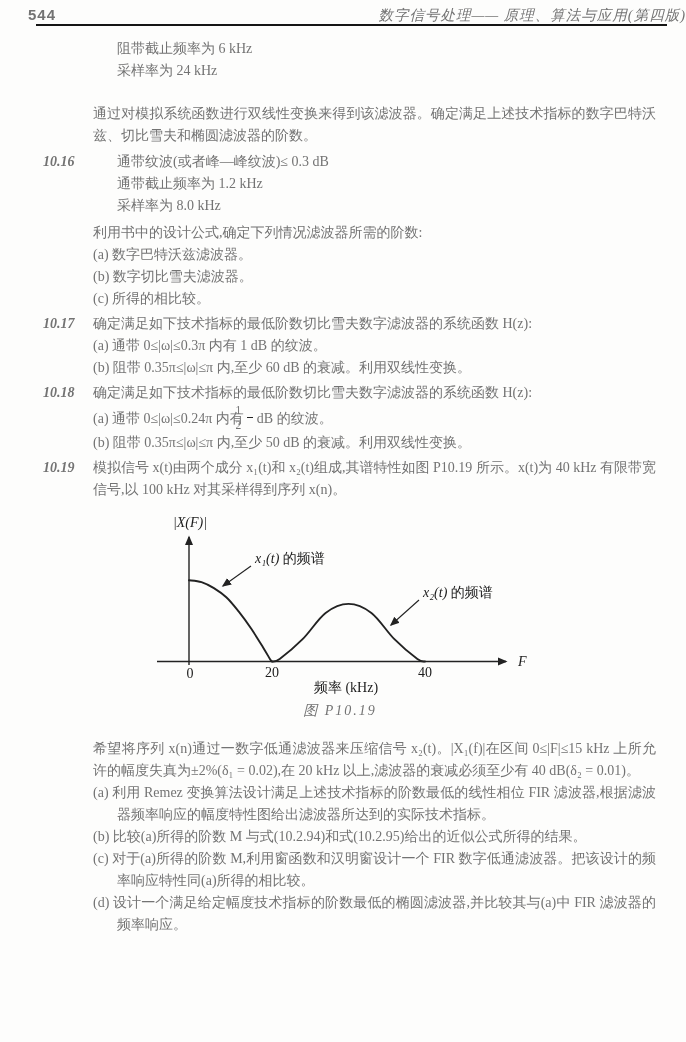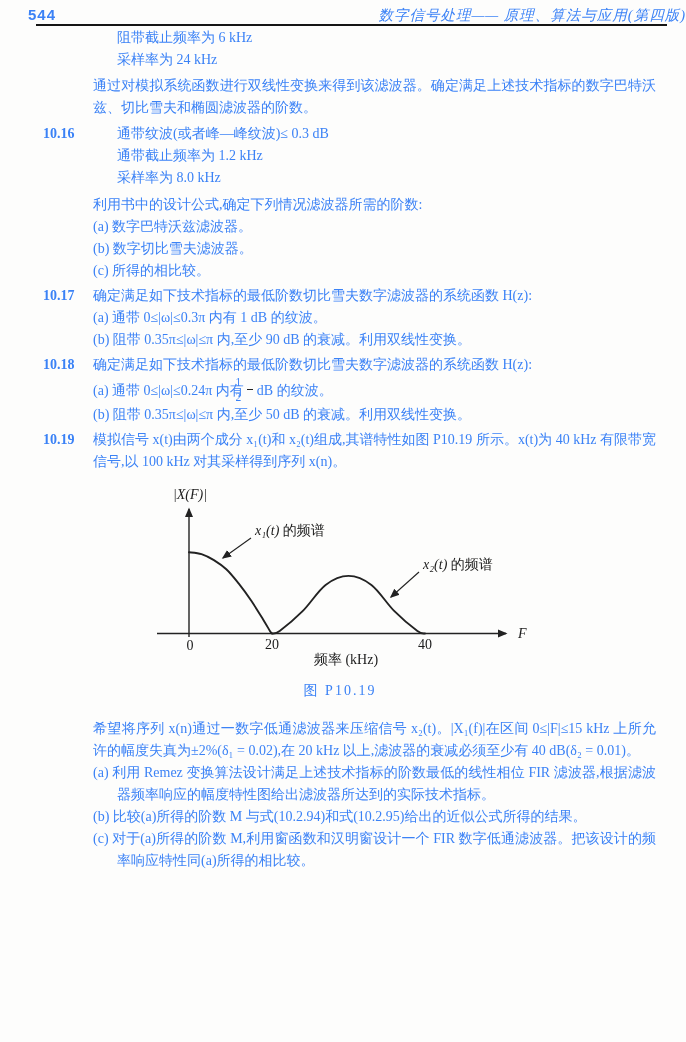--- a/index.html
+++ b/index.html
@@ -1,51 +1,51 @@
 <!DOCTYPE html>
 <html><head>
 <meta charset="utf-8">
 <style>
   html,body{margin:0;padding:0;background:#ffffff;}
   .page{
     position:relative;width:686px;height:1042px;background:#fdfdfc;
     font-family:"Liberation Serif","DejaVu Serif",serif;
-    color:#3b82f6;font-size:14px;line-height:22px;overflow:hidden;
+    color:#737373;font-size:14px;line-height:22px;overflow:hidden;
   }
   
   .hdr-pagenum{
     position:absolute;left:28px;top:4px;
     font-family:"Liberation Sans","DejaVu Sans",sans-serif;
     font-weight:bold;font-size:15px;letter-spacing:1px;
   }
   .hdr-title{
     position:absolute;left:0;right:0;top:4px;text-align:right;
     font-style:italic;font-size:14.5px;letter-spacing:1px;
   }
   .hdr-rule{position:absolute;left:36px;top:24px;width:631px;height:2px;background:#151515;}
   
-  main{position:absolute;left:0;top:12px;width:686px;}
+  main{position:absolute;left:0;top:23px;width:686px;}
   p{margin:0;}
-  .para{margin:4px 30px 0 93px;text-align:justify;}
+  .para{margin:21px 30px 0 93px;text-align:justify;}
   .intro-specs{margin-top:15px;}
   .spec-list{margin-left:117px;}
   .problem{position:relative;margin-top:3px;padding:0 30px 0 93px;}
-  .pnum{position:absolute;left:43px;top:0;font-weight:bold;}
+  .pnum{position:absolute;left:43px;top:0;font-weight:bold;font-style:italic;}
   .statement{text-align:justify;}
   .problem .spec-list{margin-left:24px;margin-top:4px;}
   .followup{margin-top:5px;}
   .item{padding-left:24px;text-indent:-24px;text-align:justify;}
   .frac-line{line-height:27px;}
   .frac{display:inline-block;text-align:center;vertical-align:-0.55em;
         font-size:11.5px;line-height:1.05;}
   .frac .fr-num{display:block;border-bottom:1px solid #222;padding:0 3px 1px;}
   .frac .fr-den{display:block;padding-top:1px;}
   
   figure{margin:14px 0 0 27px;width:440px;}
-  figcaption{text-align:center;margin-top:8px;letter-spacing:2px;}
+  figcaption{text-align:center;margin-top:0;letter-spacing:2px;font-style:italic;}
   svg{display:block;}
   svg text{font-family:"Liberation Serif","DejaVu Serif",serif;fill:#1c1c1c;font-size:14px;}
   .ax{stroke:#222;stroke-width:1.4;fill:none;}
   .curve{stroke:#222;stroke-width:1.9;fill:none;stroke-linecap:round;}
   .ann-line{stroke:#222;stroke-width:1.1;fill:none;}
   .it{font-style:italic;}
 </style>
 </head>
 <body>
 
@@ -73,21 +73,21 @@
       <p class="followup">利用书中的设计公式,确定下列情况滤波器所需的阶数:</p>
       <div class="item">(a) 数字巴特沃兹滤波器。</div>
       <div class="item">(b) 数字切比雪夫滤波器。</div>
       <div class="item">(c) 所得的相比较。</div>
     </section>
 
     <section class="problem">
       <span class="pnum">10.17</span>
       <p class="statement">确定满足如下技术指标的最低阶数切比雪夫数字滤波器的系统函数 H(z):</p>
       <div class="item">(a) 通带 0≤|ω|≤0.3π 内有 1 dB 的纹波。</div>
-      <div class="item">(b) 阻带 0.35π≤|ω|≤π 内,至少 90 dB 的衰减。利用双线性变换。</div>
+      <div class="item">(b) 阻带 0.35π≤|ω|≤π 内,至少 60 dB 的衰减。利用双线性变换。</div>
     </section>
 
     <section class="problem">
       <span class="pnum">10.18</span>
       <p class="statement">确定满足如下技术指标的最低阶数切比雪夫数字滤波器的系统函数 H(z):</p>
       <div class="item frac-line"><span>(a) 通带 0≤|ω|≤0.24π 内有 </span><span class="frac"><span class="fr-num">1</span><span class="fr-den">2</span></span><span> dB 的纹波。</span></div>
       <div class="item">(b) 阻带 0.35π≤|ω|≤π 内,至少 50 dB 的衰减。利用双线性变换。</div>
     </section>
 
     <section class="problem">
@@ -121,16 +121,17 @@
           <text x="303" y="82"><tspan class="it">x₂(t)</tspan><tspan> 的频谱</tspan></text>
           <line class="ann-line" x1="299" y1="85" x2="271" y2="110" marker-end="url(#ah)"></line>
         </svg>
         <figcaption>图 P10.19</figcaption>
       </figure>
 
       <p class="statement" style="margin-top:16px">希望将序列 x(n)通过一数字低通滤波器来压缩信号 x₂(t)。|X₁(f)|在区间 0≤|F|≤15 kHz 上所允许的幅度失真为±2%(δ₁ = 0.02),在 20 kHz 以上,滤波器的衰减必须至少有 40 dB(δ₂ = 0.01)。</p>
       <div class="item">(a) 利用 Remez 变换算法设计满足上述技术指标的阶数最低的线性相位 FIR 滤波器,根据滤波器频率响应的幅度特性图给出滤波器所达到的实际技术指标。</div>
       <div class="item">(b) 比较(a)所得的阶数 M 与式(10.2.94)和式(10.2.95)给出的近似公式所得的结果。</div>
       <div class="item">(c) 对于(a)所得的阶数 M,利用窗函数和汉明窗设计一个 FIR 数字低通滤波器。把该设计的频率响应特性同(a)所得的相比较。</div>
+      <div class="item">(d) 设计一个满足给定幅度技术指标的阶数最低的椭圆滤波器,并比较其与(a)中 FIR 滤波器的频率响应。</div>
     </section>
 
   </main>
 </div>
 
 </body></html>

